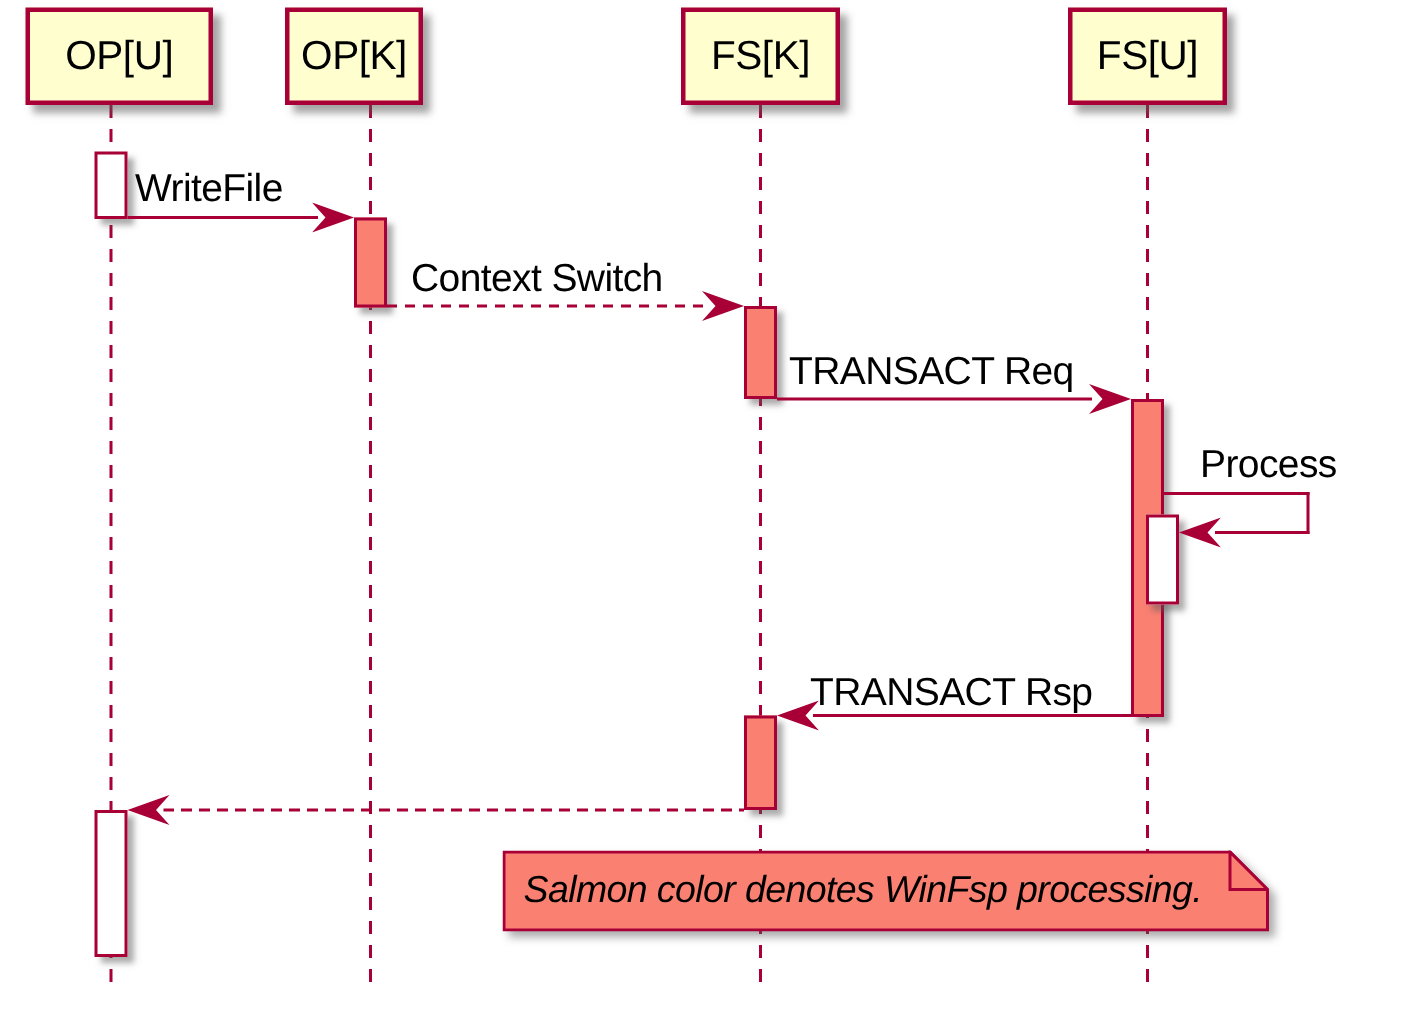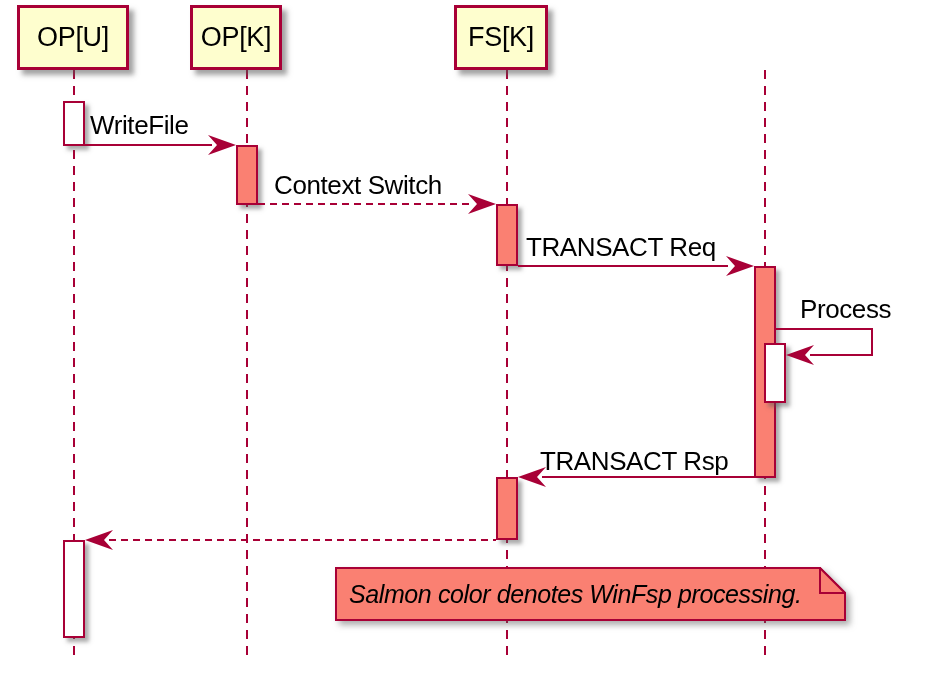--- a/index.html
+++ b/index.html
@@ -56,28 +56,31 @@
   <div class="lifeline" style="left:764px"></div>
 
   <div class="note" style="left:335px;top:567px;width:511px;height:54px">
     <svg width="511" height="54" viewBox="0 0 511 54">
       <path d="M1,1 H485 L510,26 V53 H1 Z" fill="#FA8072" stroke="#A80036" stroke-width="2"></path>
       <path d="M485,1 V26 H510 Z" fill="#FA8072" stroke="#A80036" stroke-width="2"></path>
     </svg>
     <div class="note-text">Salmon color denotes WinFsp processing.</div>
   </div>
 
-  <div class="participant" style="left:17px;width:112px">
+  <div class="participant" style="left:17px;width:125px">
     <span>OP[U]</span>
   </div>
   <div class="participant" style="left:190px;width:92px">
     <span>OP[K]</span>
   </div>
-  <div class="participant" style="left:454px;width:94px">
+  <div class="participant" style="left:454px;width:106px">
     <span>FS[K]</span>
+  </div>
+  <div class="participant" style="left:712px;width:106px">
+    <span>FS[U]</span>
   </div>
 
   <div class="activation" style="left:63px;top:101px;height:45px"></div>
   <div class="activation salmon" style="left:236px;top:145px;height:60px"></div>
   <div class="activation salmon" style="left:496px;top:204px;height:62px"></div>
   <div class="activation salmon" style="left:754px;top:266px;height:212px"></div>
   <div class="activation" style="left:764px;top:343px;height:60px"></div>
   <div class="activation salmon" style="left:496px;top:477px;height:63px"></div>
   <div class="activation" style="left:63px;top:540px;height:98px"></div>
 

